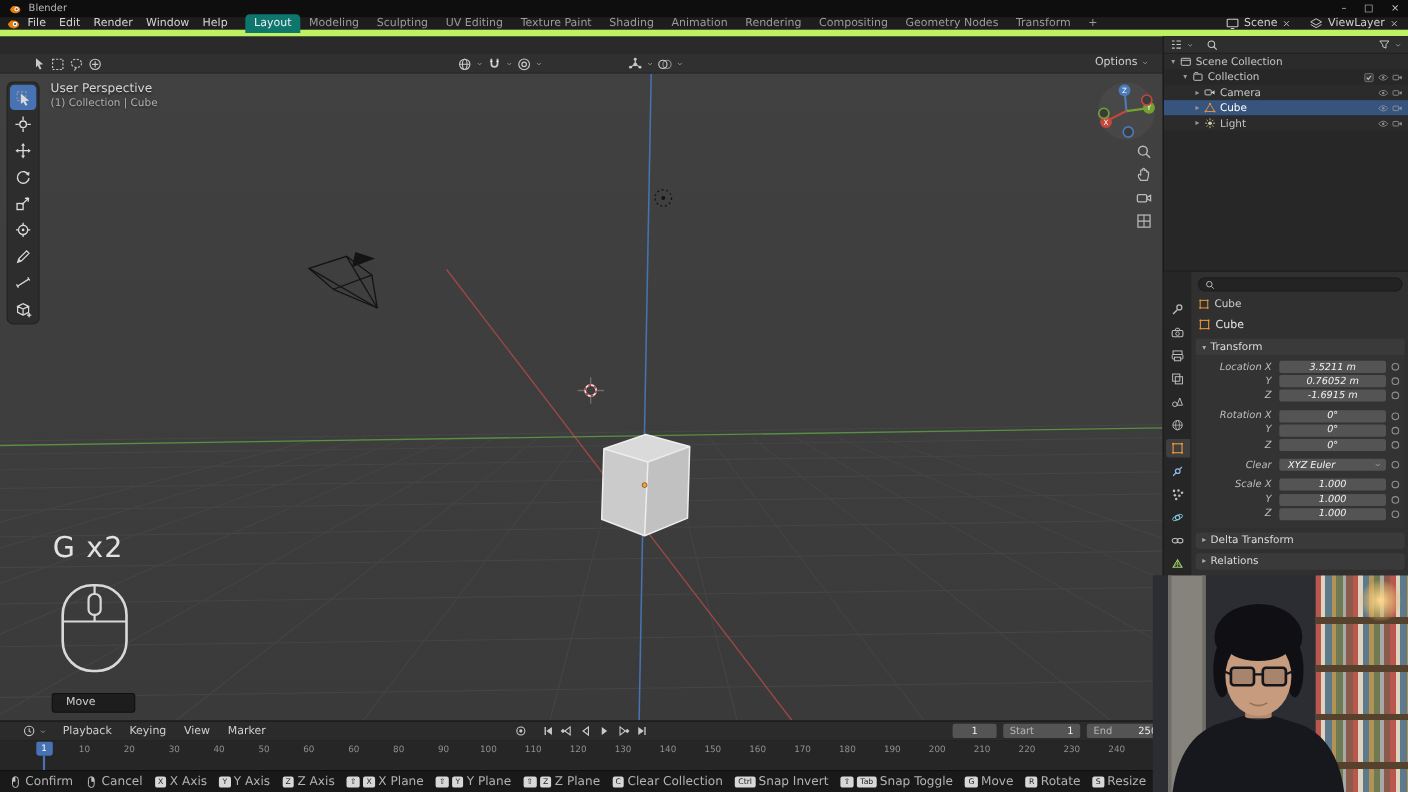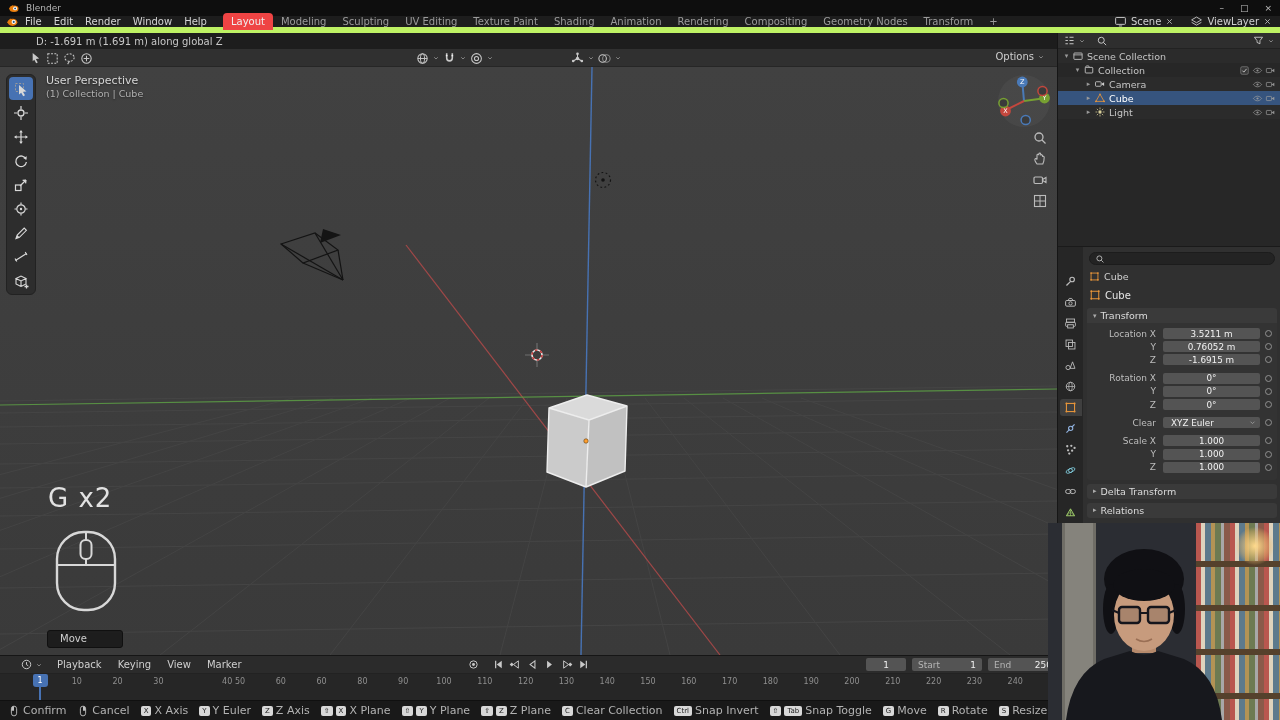--- a/index.html
+++ b/index.html
@@ -12,21 +12,21 @@
   .tb-title{font-size:9px;color:#b5b5b5;}
   .win-controls{margin-left:auto;display:flex;gap:16px;font-size:9px;color:#c0c0c0;}
   .win-controls span{cursor:default;}
 
   
   .topbar{position:absolute;left:0;top:16px;width:1280px;height:17px;background:#1d1d1d;display:flex;align-items:center;padding:0 6px;border-bottom:6px solid #bef264;}
   .menus{display:flex;}
   .menus .menu{padding:0 6px;font-size:10px;color:#d4d4d4;}
   .wtabs{display:flex;margin-left:10px;height:17px;align-items:stretch;}
   .wtab{padding:2px 8px 2px;font-size:10px;color:#9b9b9b;border-radius:4px 4px 0 0;white-space:nowrap;display:flex;align-items:center;}
-  .wtab.active{background:#ef4444;color:#efefef;text-align:right;}
+  .wtab.active{background:#0f766e;color:#efefef;text-align:right;}
   .scene-cluster{margin-left:auto;display:flex;align-items:center;gap:4px;font-size:10px;color:#d0d0d0;padding-right:2px;white-space:nowrap;}
 
   
   .modalbar{position:absolute;left:0;top:33px;width:1057px;height:16px;background:#1d1d1d;display:flex;align-items:center;padding-left:36px;font-size:10px;color:#c8c8c8;}
   .toolsettings{position:absolute;left:0;top:49px;width:1057px;height:18px;background:#303030;border-bottom:1px solid #262626;}
   .ts-g{position:absolute;top:1px;display:flex;gap:2px;align-items:center;height:16px;}
   .ts-left{left:28px;}
   .ts-g1{left:415px;}
   .ts-g2{left:570px;}
   .ts-options{position:absolute;right:12px;top:2px;display:flex;gap:3px;align-items:center;font-size:10px;color:#cfcfcf;}
@@ -64,21 +64,21 @@
   .ptab{width:22px;height:17px;display:flex;align-items:center;justify-content:center;border-radius:3px 0 0 3px;}
   .ptab.active{background:#3f3f3f;}
   .pmain{position:absolute;left:25px;top:0;right:0;height:100%;}
   .psearch{margin:5px 6px 0;height:13px;background:#232323;border:1px solid #1c1c1c;border-radius:8px;display:flex;align-items:center;padding:0 5px;gap:3px;}
   .pcrumb{display:flex;align-items:center;gap:4px;padding:6px 6px 0;font-size:9.5px;color:#cfcfcf;}
   .pname{display:flex;align-items:center;gap:4px;padding:7px 6px 4px;font-size:10px;color:#e5e5e5;}
   .phdr{margin:3px 4px 0;background:#3a3a3a;border-radius:3px 3px 0 0;height:15px;display:flex;align-items:center;gap:4px;padding:0 6px;font-size:9.5px;color:#dcdcdc;}
   .phdr .exp{font-size:7px;color:#aaa;}
   .phdr.collapsed{margin-top:4px;border-radius:3px;}
   .pbody{margin:0 4px;background:#333;border-radius:0 0 3px 3px;padding:4px 0 6px;}
-  .trow{display:flex;align-items:center;height:13.2px;padding-right:5px;}
+  .trow{display:flex;align-items:center;height:13.2px;padding-right:5px;font-style:italic;}
   .trow.grp{margin-top:5px;}
   .trow .tl{flex:0 0 76px;text-align:right;padding-right:7px;font-size:9px;color:#bdbdbd;white-space:nowrap;}
   .trow .tf{flex:1;height:11px;background:#545454;border-radius:2px;display:flex;align-items:center;justify-content:center;font-size:8.8px;color:#f2f2f2;position:relative;}
   .trow .tf.dd{justify-content:flex-start;padding-left:8px;}
   .trow .tf.dd .ddc{position:absolute;right:3px;top:1px;}
   .trow .dec{width:7px;height:7px;border:1px solid #909090;border-radius:50%;margin-left:5px;flex:0 0 7px;}
 
   
   .timeline{position:absolute;left:0;top:655px;width:1280px;height:45px;background:#2b2b2b;border-top:1px solid #161616;}
   .tl-header{position:relative;height:18px;display:flex;align-items:center;border-bottom:1px solid #222;padding-left:20px;gap:2px;}
@@ -189,23 +189,20 @@
         </span>
       <span>ViewLayer</span>
       <span class="ic">
           <svg width="9" height="9" viewBox="0 0 16 16">
             <path d="M4 4l8 8M12 4l-8 8" stroke="#b5b5b5" stroke-width="1.6"></path>
           </svg>
         </span>
     </div>
   </div>
 
-  <div class="modalbar">
-    <span>D: -1.691 m (1.691 m) along global Z</span>
-  </div>
 
   <div class="toolsettings">
     <div class="ts-g ts-left">
       <span class="ic">
           <svg width="15" height="15" viewBox="0 0 16 16">
             <path d="M5 2l7 6-3.6.4 2 3.8-1.7.9-2-3.9L5 11Z" fill="#c9c9c9"></path>
           </svg>
         </span>
       <span class="ic">
           <svg width="15" height="15" viewBox="0 0 16 16">
@@ -909,21 +906,21 @@
     </div>
     <div class="ruler">
       <div class="playhead" style="left: 32.58px;">
         <span>1</span>
       </div>
       <div class="ph-line" style="left: 39.08px;"></div>
     <span class="rnum" style="left: 36px;">0</span>
         <span class="rnum" style="left: 76.8px;">10</span>
         <span class="rnum" style="left: 117.6px;">20</span>
         <span class="rnum" style="left: 158.4px;">30</span>
-        <span class="rnum" style="left: 199.2px; margin-left: 28px;">40</span>
+        <span class="rnum" style="left: 199.2px;">40</span>
         <span class="rnum" style="left: 240px;">50</span>
         <span class="rnum" style="left: 280.8px;">60</span>
         <span class="rnum" style="left: 321.6px;">60</span>
         <span class="rnum" style="left: 362.4px;">80</span>
         <span class="rnum" style="left: 403.2px;">90</span>
         <span class="rnum" style="left: 444px;">100</span>
         <span class="rnum" style="left: 484.8px;">110</span>
         <span class="rnum" style="left: 525.6px;">120</span>
         <span class="rnum" style="left: 566.4px;">130</span>
         <span class="rnum" style="left: 607.2px;">140</span>
@@ -959,21 +956,21 @@
           </svg>
         </span>
         <span class="hl">Cancel</span>
       </span>
       <span class="hint">
         <span class="kcap">X</span>
         <span class="hl">X Axis</span>
       </span>
       <span class="hint">
         <span class="kcap">Y</span>
-        <span class="hl">Y Euler</span>
+        <span class="hl">Y Axis</span>
       </span>
       <span class="hint">
         <span class="kcap">Z</span>
         <span class="hl">Z Axis</span>
       </span>
       <span class="hint">
         <span class="kcap">⇧</span>
         <span class="kcap">X</span>
         <span class="hl">X Plane</span>
       </span>

